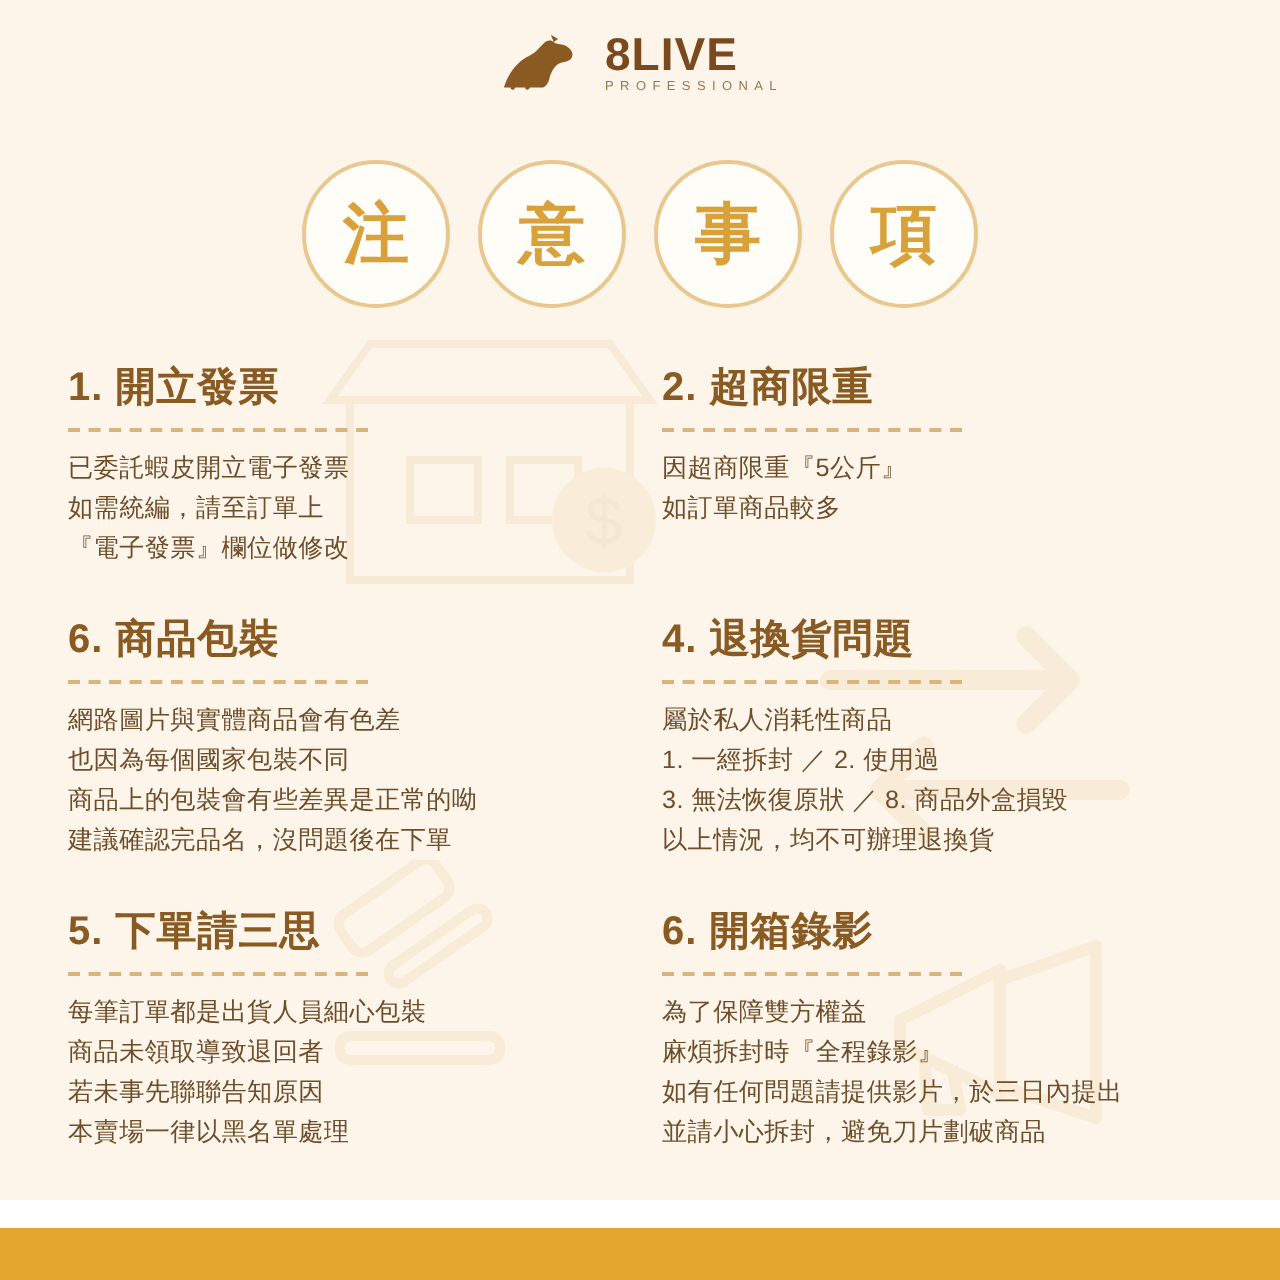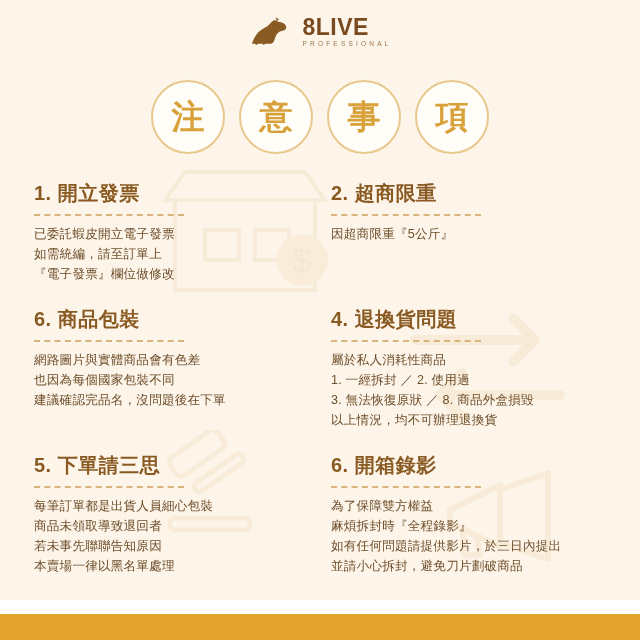--- a/index.html
+++ b/index.html
@@ -221,29 +221,31 @@
         <div class="line">如需統編，請至訂單上</div>
         <div class="line">『電子發票』欄位做修改</div>
       </div>
     </div>
 
     <div class="section">
       <div class="section-title">2. 超商限重</div>
       <div class="divider"></div>
       <div class="lines">
         <div class="line">因超商限重『5公斤』</div>
+        <div class="line">如訂單商品較多</div>
       </div>
     </div>
 
     <div class="section">
       <div class="section-title">6. 商品包裝</div>
       <div class="divider"></div>
       <div class="lines">
         <div class="line">網路圖片與實體商品會有色差</div>
         <div class="line">也因為每個國家包裝不同</div>
+        <div class="line">商品上的包裝會有些差異是正常的呦</div>
         <div class="line">建議確認完品名，沒問題後在下單</div>
       </div>
     </div>
 
     <div class="section">
       <div class="section-title">4. 退換貨問題</div>
       <div class="divider"></div>
       <div class="lines">
         <div class="line">屬於私人消耗性商品</div>
         <div class="line">1. 一經拆封 ／ 2. 使用過</div>

